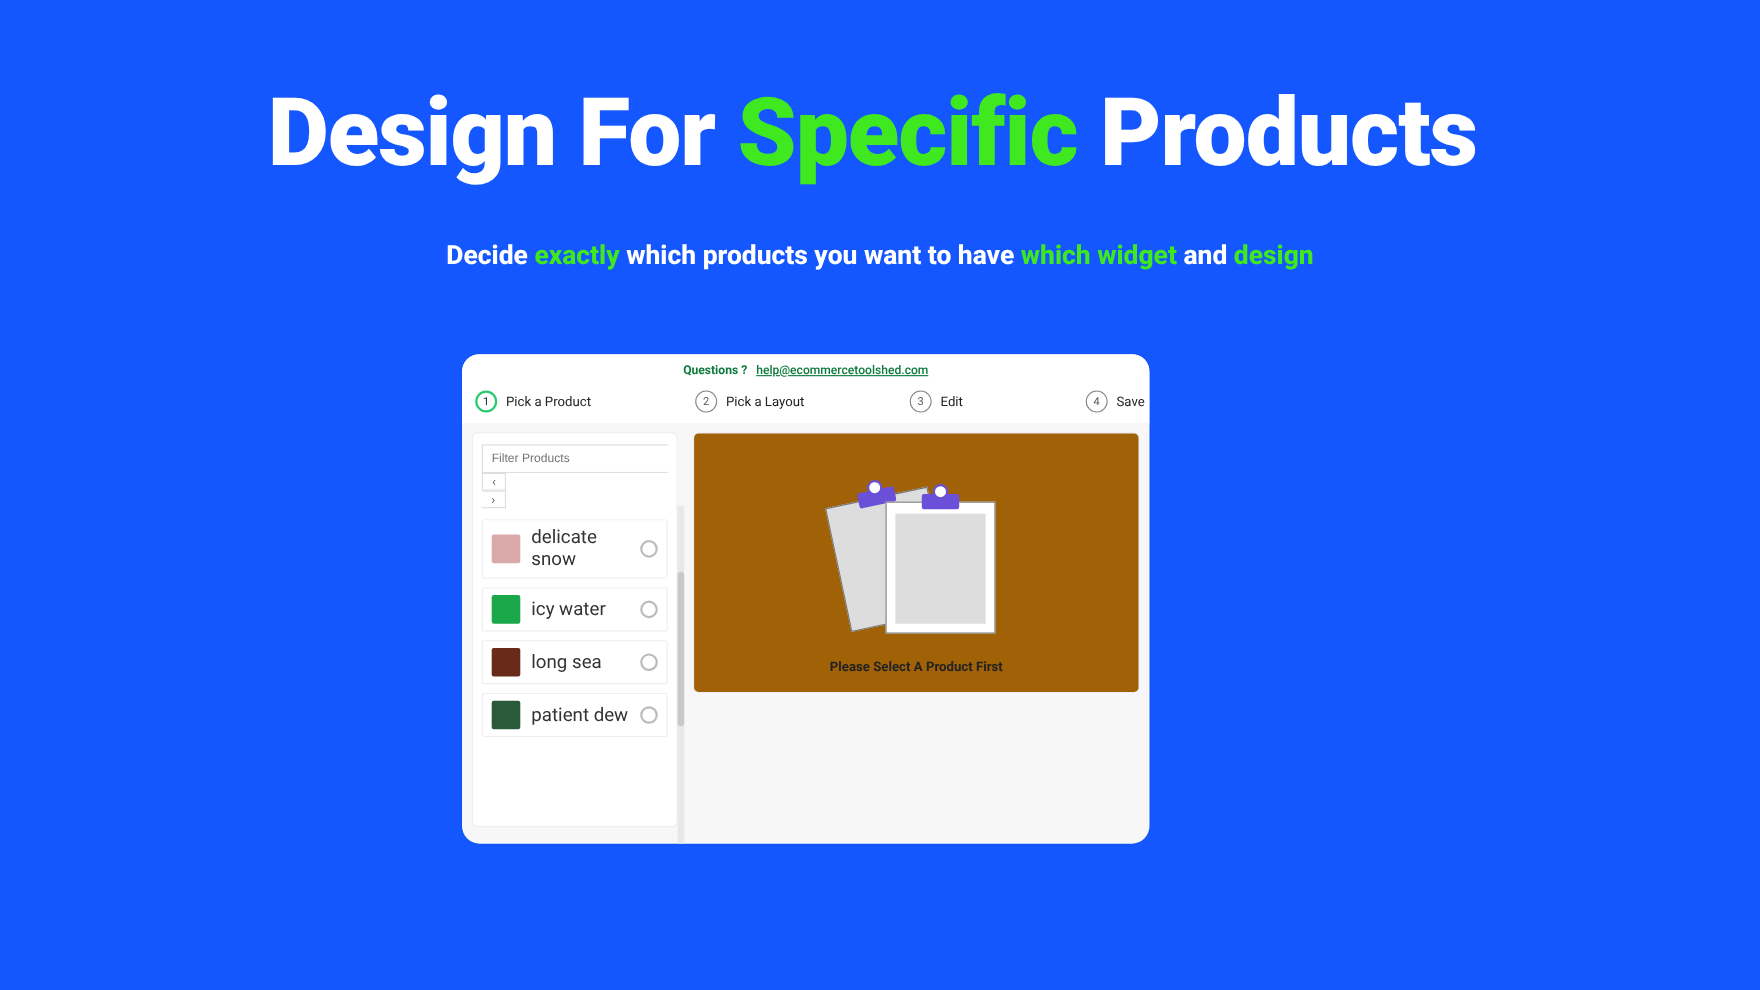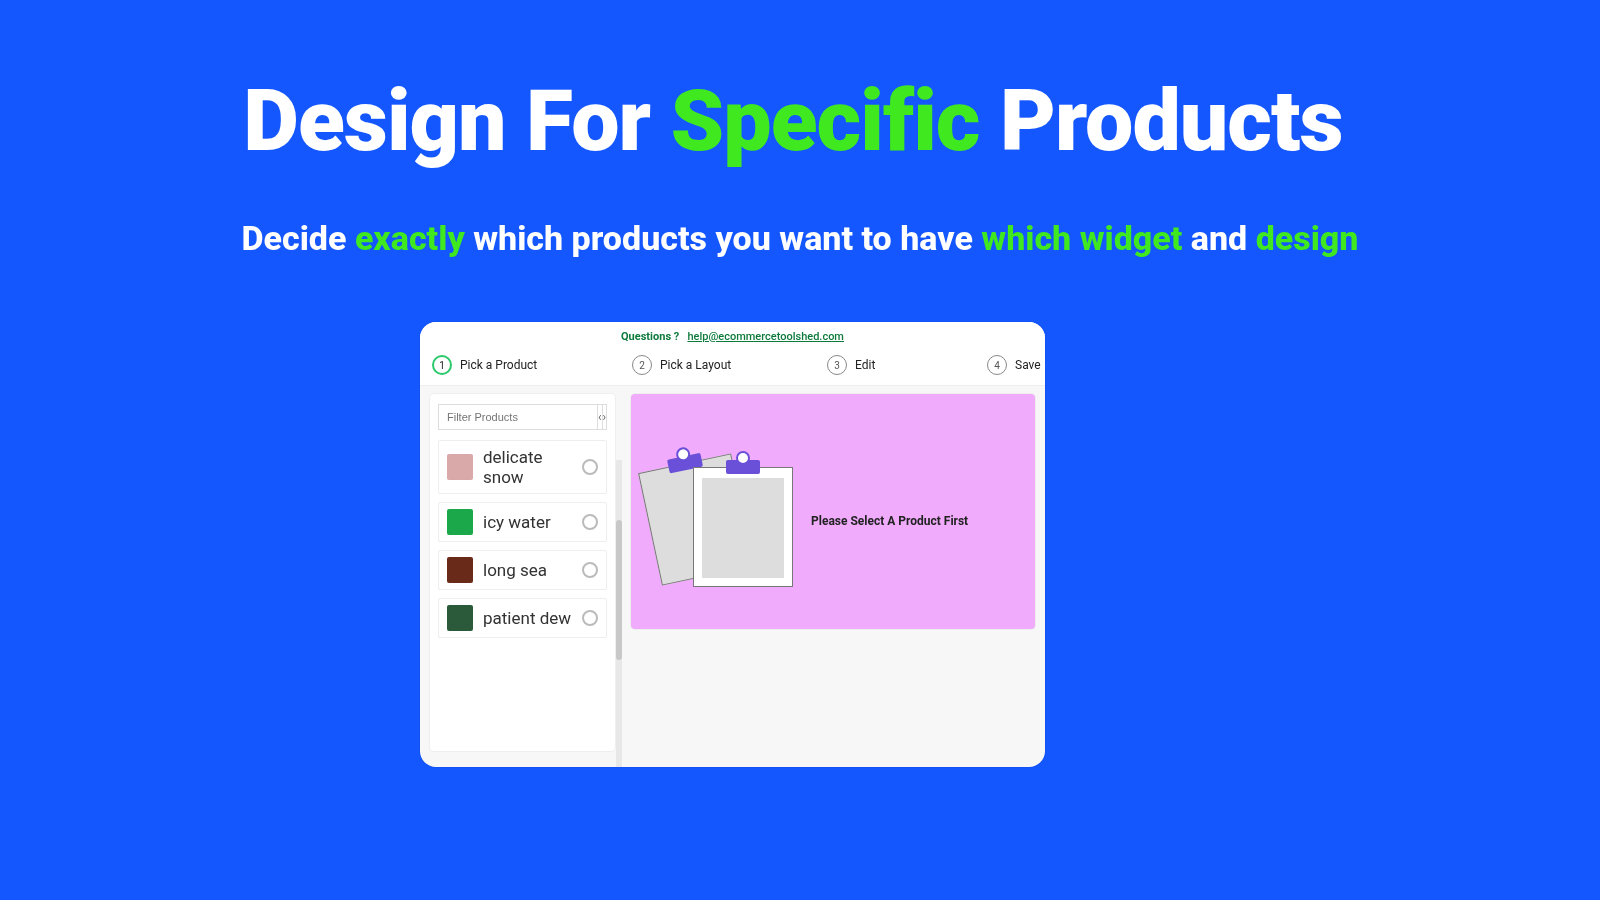--- a/index.html
+++ b/index.html
@@ -20,21 +20,21 @@
     letter-spacing: -1px;
     color: #fff;
   }
   .hero-title .accent { color: #3FE81F; }
 
   .hero-sub {
     position: absolute;
     top: 218px; left: 0; right: 0;
     text-align: center;
     font-weight: 800;
-    font-size: 34px;
+    font-size: 24px;
     color: #fff;
   }
   .hero-sub .accent { color: #3FE81F; }
 
   
   .window {
     position: absolute;
     left: 420px; top: 322px;
     width: 625px; height: 445px;
     background: #f7f7f7;
@@ -115,20 +115,21 @@
   }
   .tab.active {
     color: #222;
     font-weight: 500;
     border-bottom: 2px solid #0d7a3c;
   }
   .filter-row {
     display: flex;
     padding: 10px 8px;
     gap: 0;
+    flex-direction: column;
   }
   .filter-input {
     flex: 1;
     border: 1px solid #ddd;
     border-right: none;
     font-size: 11px;
     padding: 6px 8px;
     color: #888;
     background:#fff;
   }
@@ -181,29 +182,29 @@
   }
   .scrollthumb {
     position:absolute;
     top: 60px; height: 140px; left:0; right:0;
     background: #c8c8c8;
     border-radius:3px;
   }
 
   .right-panel {
     flex: 1;
-    background: #f0abfc;
+    background: #a16207;
     border-radius: 4px;
     box-shadow: 0 0 0 1px #eee;
     margin-left: 6px;
     height: 235px;
     display: flex;
-    flex-direction: row;
+    flex-direction: column;
     align-items: center;
-    justify-content: flex-start;
+    justify-content: center;
     padding-top: 10px;
   }
   .placeholder-img {
     width: 180px; height: 170px; position: relative;
   }
   .board {
     position:absolute;
     background: #ddd;
     border: 1px solid #777;
   }

